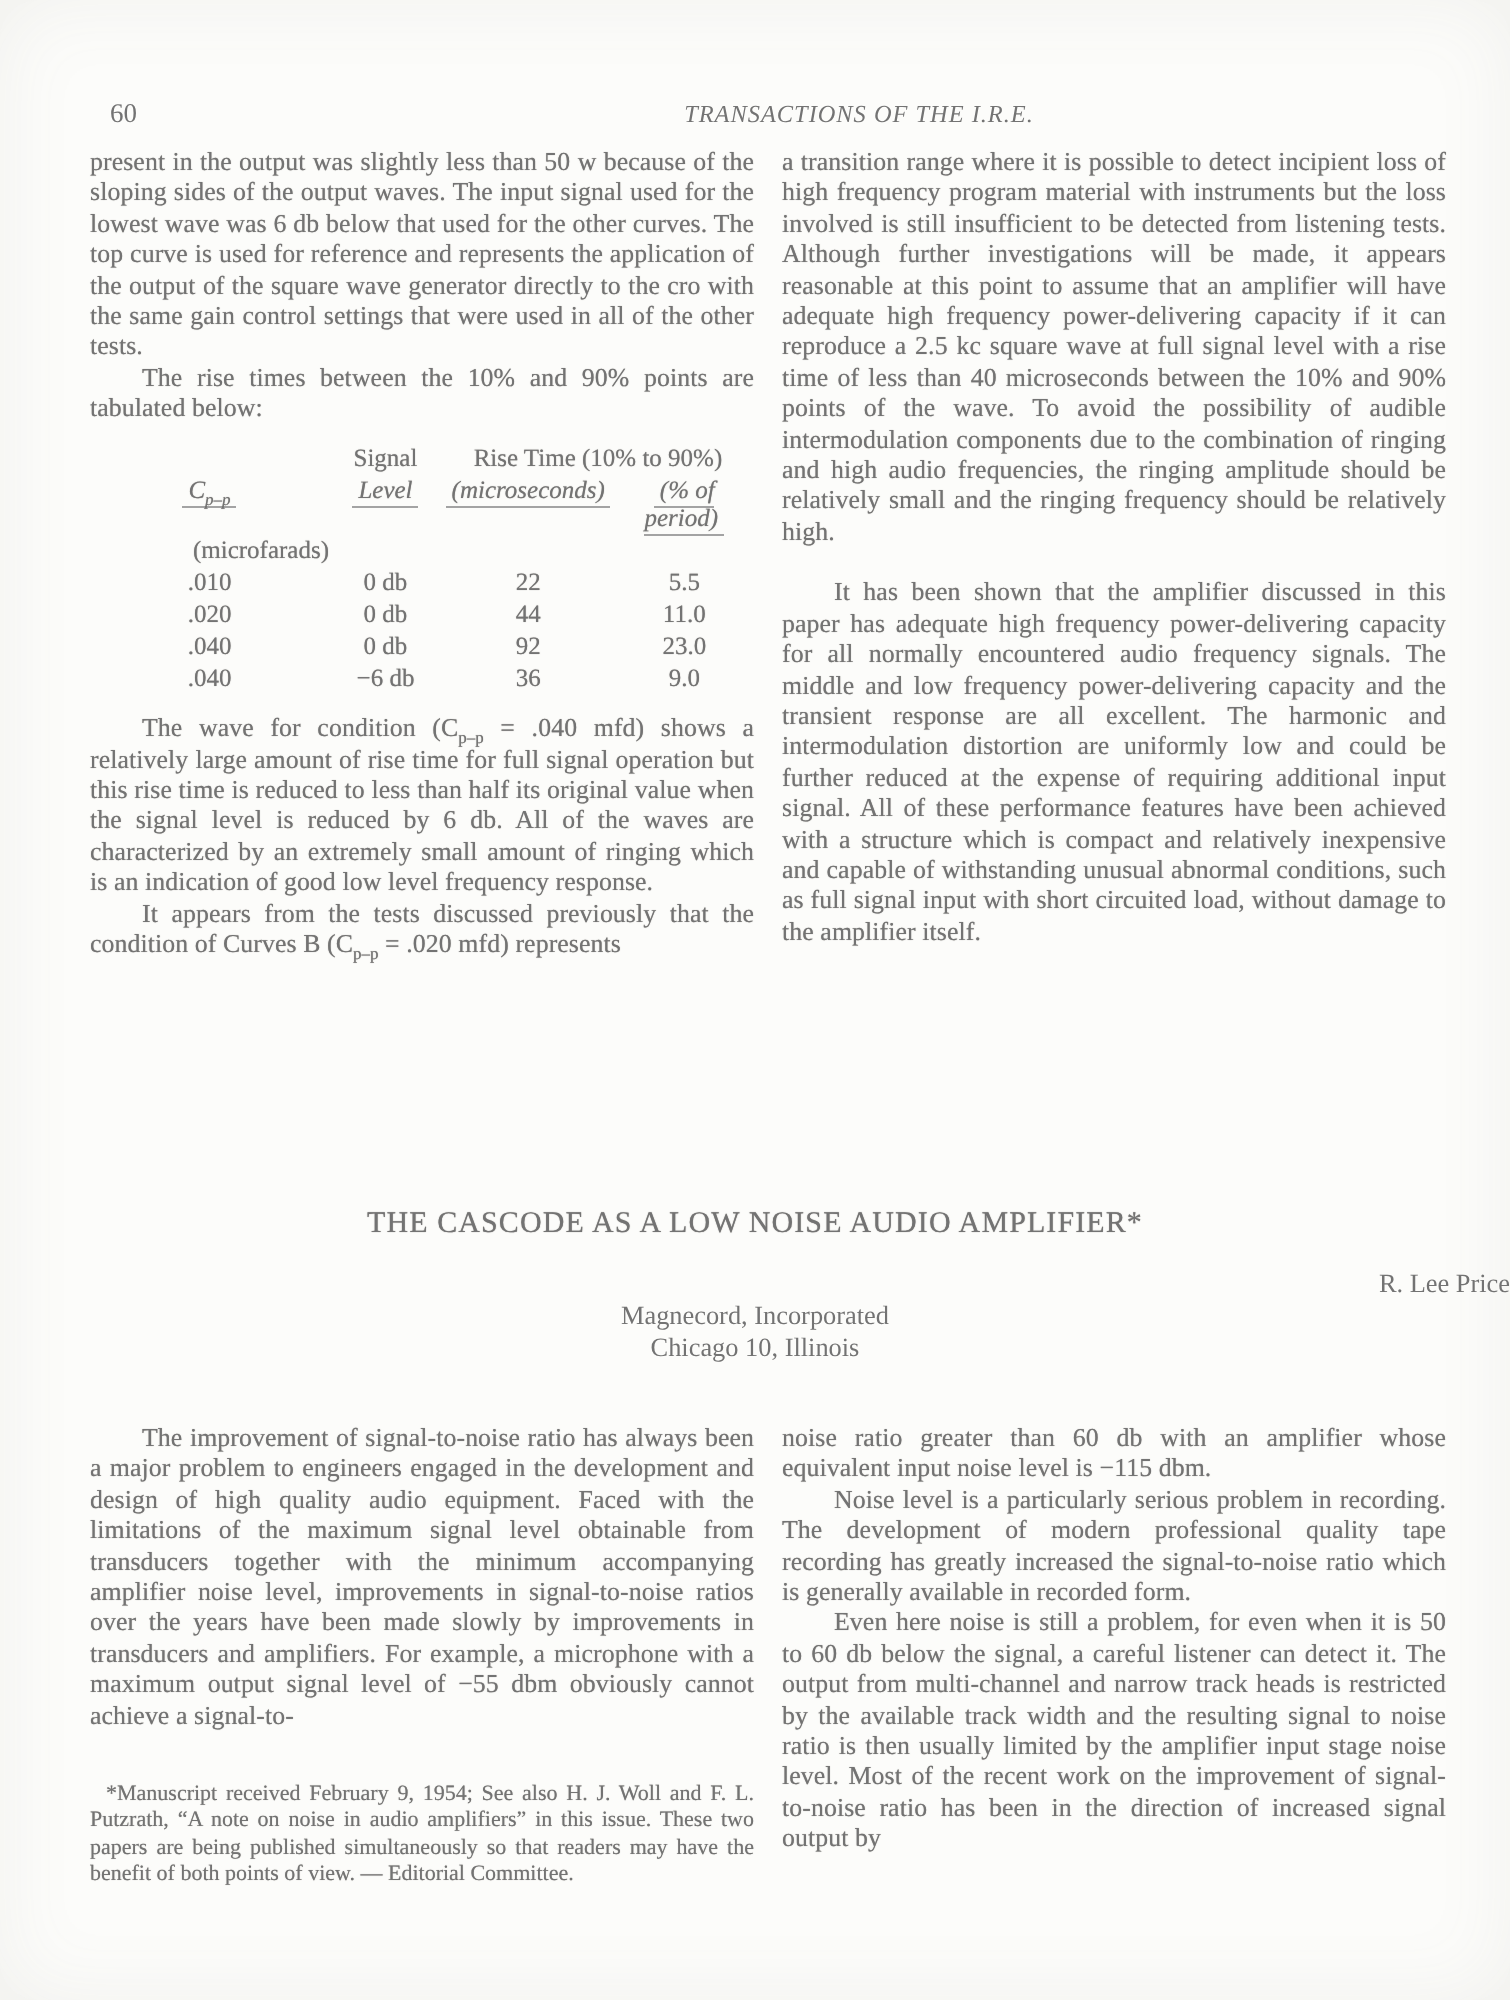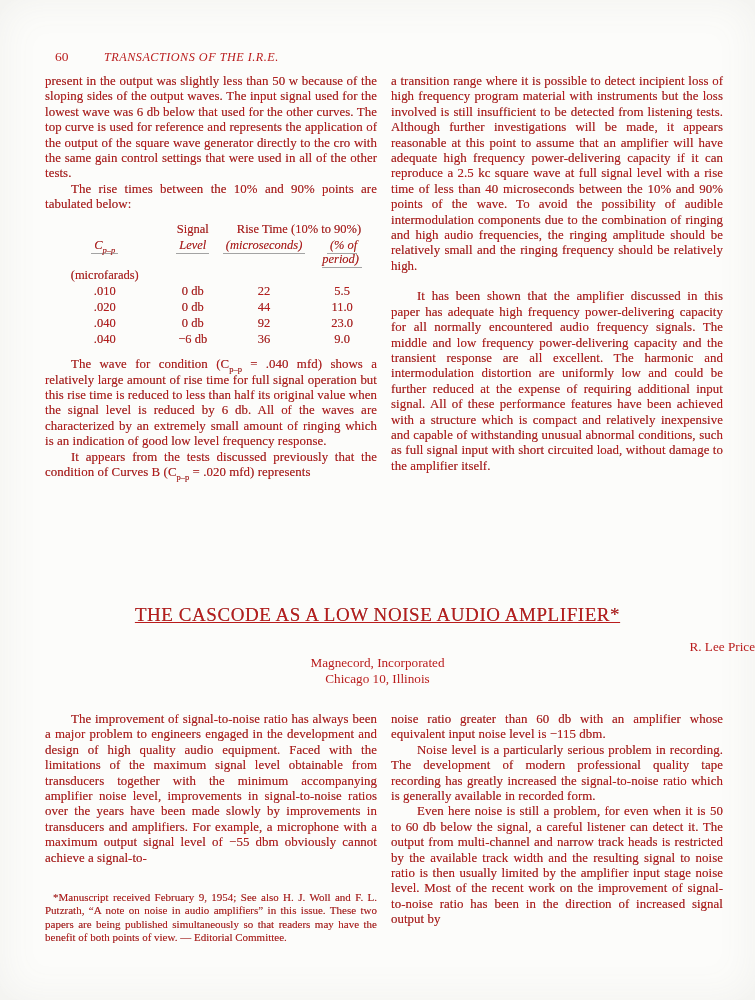--- a/index.html
+++ b/index.html
@@ -6,31 +6,31 @@
   html, body { margin: 0; padding: 0; }
   body {
     width: 755px; height: 1000px;
     background: #f4f4f1;
     font-family: "Liberation Serif", "DejaVu Serif", serif;
   }
   .page {
     position: relative;
     width: 755px; height: 1000px;
     background: #fcfcfa;
-    color: #b91c1c;
+    color: #737373;
     overflow: hidden;
     box-shadow: inset 0 0 40px rgba(120,115,105,0.08);
     border-radius: 19px;
   }
   
   .running-header { position: absolute; top: 49px; left: 0; right: 0; height: 18px; }
   .page-number { position: absolute; left: 55px; top: 0; font-size: 13.5px; }
   .running-title {
     position: absolute; left: 104px; right: 0; top: 1px;
-    font-style: italic; font-size: 12.2px; letter-spacing: 0.5px;
+    text-align: center; font-style: italic; font-size: 12.2px; letter-spacing: 0.5px;
   }
   
   .cols { position: absolute; left: 45px; width: 678px; display: flex; gap: 14px; }
   .cols-top { top: 74px; }
   .cols-bottom { top: 712px; }
   .col { width: 332px; }
   p {
     margin: 0; font-size: 12.9px; line-height: 15.4px;
     text-align: justify; text-indent: 26px; letter-spacing: 0.05px;
     text-shadow: 0 0 0.45px rgba(60,55,48,0.55);
@@ -40,31 +40,30 @@
   sub { font-size: 8.5px; line-height: 0; letter-spacing: 0; }
   
   table.rise-table {
     width: 100%; border-collapse: collapse;
     margin: 9px 0 10px 0;
     font-size: 12.5px; line-height: 15px;
     text-shadow: 0 0 0.45px rgba(60,55,48,0.55);
   }
   table.rise-table td { padding: 0.5px 0; font-weight: normal; vertical-align: top; }
   td.c { text-align: center; }
-  td.l { text-align: center; }
+  td.l { text-align: right; }
   .ul { border-bottom: 1px solid #a3a3a3; padding: 0 3px 1px 3px; font-style: italic; }
   .tight { line-height: 14.5px; }
   td.vmid { vertical-align: middle; }
   .wrap2 .l2 { padding-left: 9px; }
   
   .title-block { position: absolute; top: 604px; left: 0; width: 755px; text-align: center; }
   .article-title {
-    font-size: 19px; letter-spacing: 0.55px;
+    font-size: 15px; letter-spacing: 0.55px;
     text-shadow: 0 0 0.5px rgba(60,55,48,0.6);
-    text-decoration: underline;
   }
   .article-author { margin-top: 13px; font-size: 13.2px; text-align: right; }
   .article-affil { font-size: 13.2px; line-height: 15.5px; }
   
   .footnote {
     margin-top: 25px;
     font-size: 11px; line-height: 13.3px;
     text-align: justify; text-indent: 8px;
     text-shadow: 0 0 0.4px rgba(60,55,48,0.5);
   }

